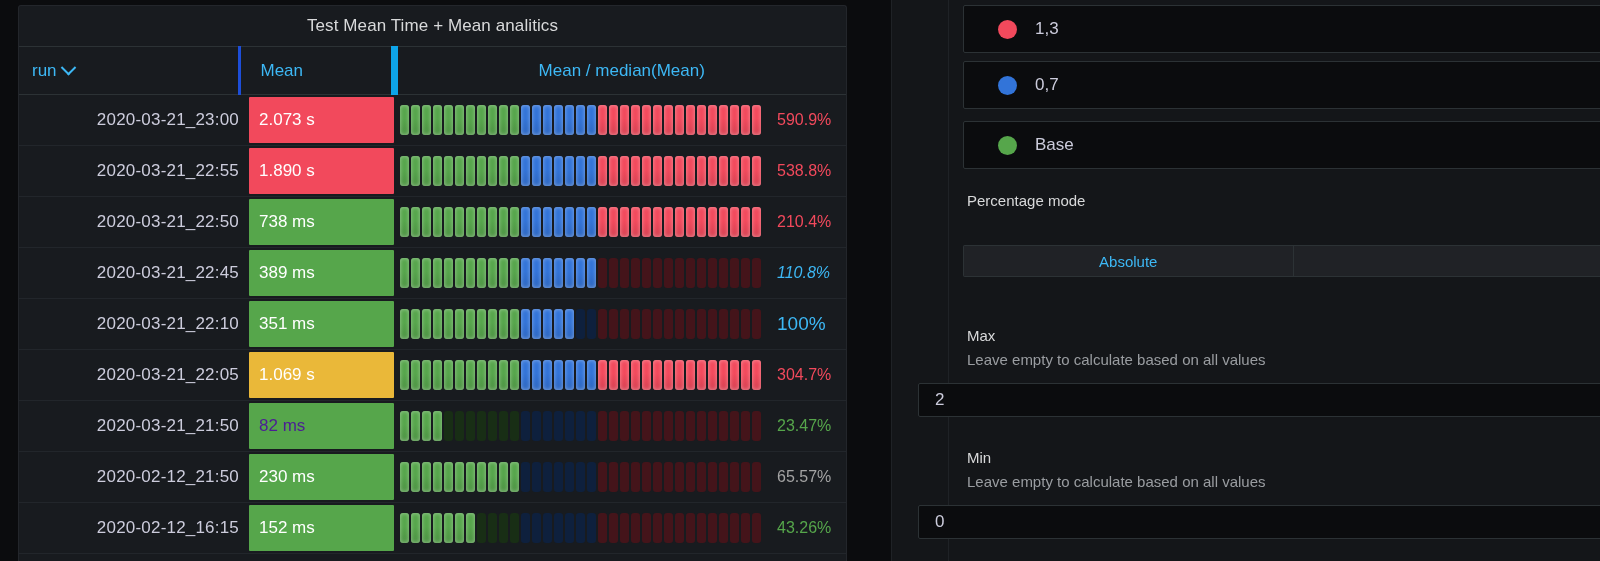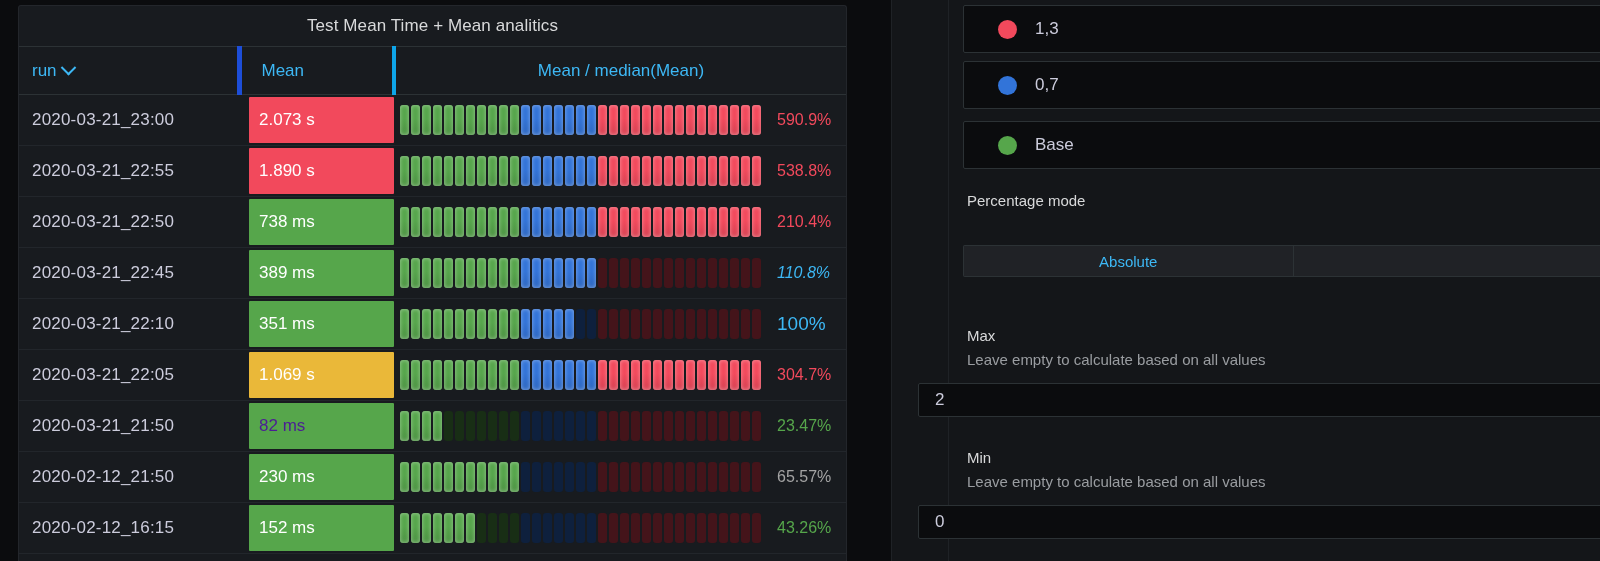--- a/index.html
+++ b/index.html
@@ -58,32 +58,32 @@
     border-top: 1px solid #2c3235;
     border-bottom: 1px solid #2c3235;
     color: #3db8f5;
     font-size: 17px;
     font-weight: 400;
     text-align: left;
     padding: 0;
     vertical-align: middle;
   }
   .th-run   { padding-left: 13px !important; }
-  .th-mean  { padding-left: 20px !important; border-left: 5px solid #1d4ed8; margin-left: 40px; }
-  .th-bar   { text-align: center !important; border-left: 4px solid #0ea5e9; }
+  .th-mean  { padding-left: 20px !important; border-left: 3px solid #1d4ed8; margin-left: 40px; }
+  .th-bar   { text-align: center !important; border-left: 7px solid #0ea5e9; }
   .th-inner { display: inline-flex; align-items: center; gap: 6px; }
   .chev {
     display: inline-block;
     width: 9px; height: 9px;
     border-right: 2px solid #3db8f5;
     border-bottom: 2px solid #3db8f5;
     transform: rotate(45deg) translate(-2px,-2px);
   }
 
-  .tbl tbody tr { height: 50.5px; }
+  .tbl tbody tr { height: 50.5px; text-align: right; }
   .tbl tbody td {
     padding: 0;
     border-bottom: 1px solid #22262b;
     vertical-align: middle;
   }
   .td-run {
     color: #ccccdc;
     font-size: 17px;
     padding-left: 13px !important;
     letter-spacing: .2px;

